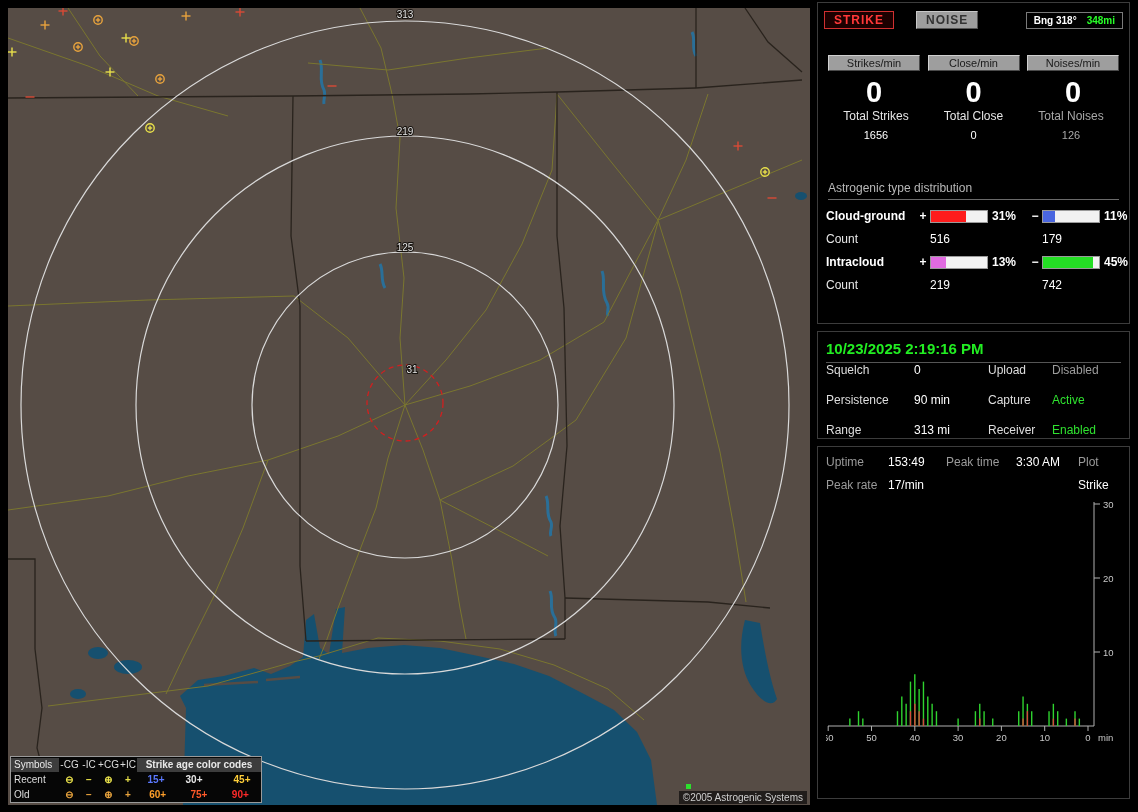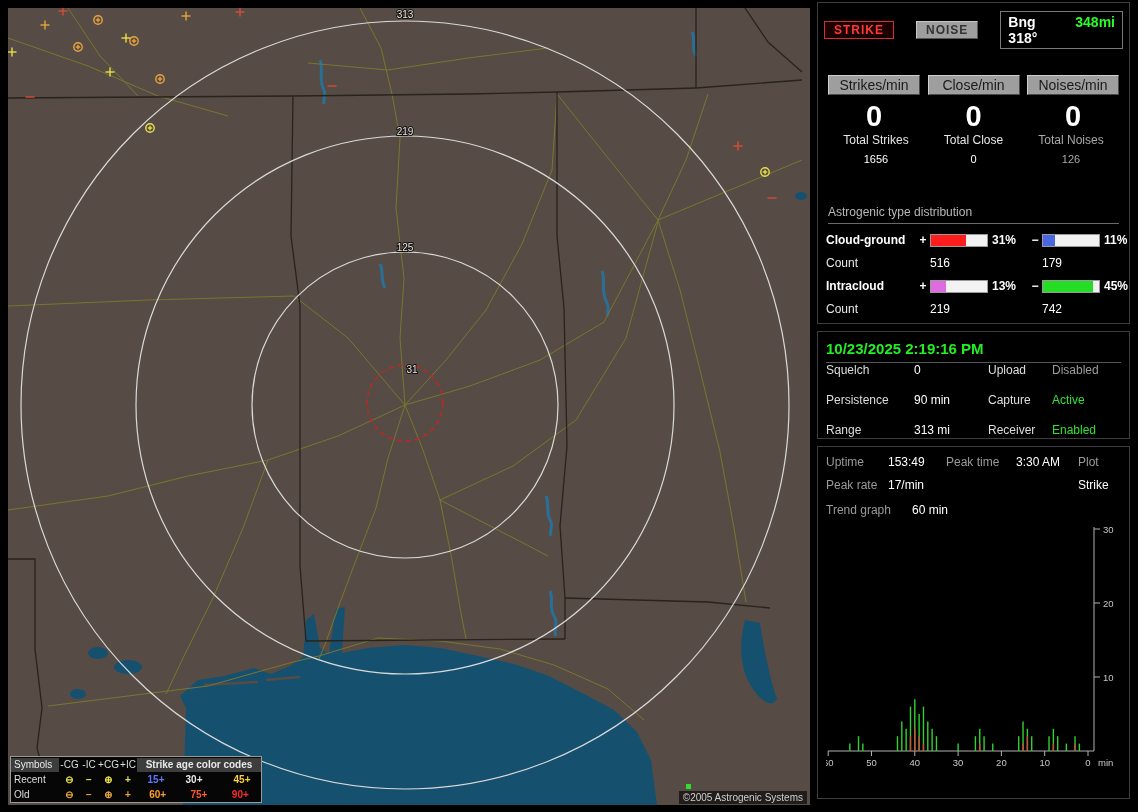--- a/index.html
+++ b/index.html
@@ -27,26 +27,26 @@
     gap:7px;color:#ddd;font-size:12px;}
   .section{background:#000;border:1px solid #3c3c3c;box-sizing:border-box;}
   .sec-top{height:322px;}
   .sec-mid{height:108px;padding:8px;}
   .sec-bot{flex:1;padding:8px 4px 0 8px;}
   .btn-row{display:flex;align-items:center;padding:8px 6px 0 6px;gap:22px;}
   .btn{font-weight:bold;font-size:12px;padding:1px 9px;letter-spacing:1px;cursor:default;}
   .btn-strike{border:1px solid #d03030;color:#ff3838;background:#1c0000;}
   .btn-noise{border:1px solid #c8c8c8;border-right-color:#555;border-bottom-color:#555;background:#9e9e9e;color:#333;}
   .bng-box{margin-left:auto;border:1px solid #7a7a7a;background:#000;padding:2px 7px;font-weight:bold;
-    display:flex;gap:10px;font-size:14px;}
+    display:flex;gap:10px;font-size:10px;}
   .bng-box .b{color:#fff;} .bng-box .g{color:#28ff28;}
   .rate-row,.totals-row{display:flex;justify-content:space-between;padding:0 10px;}
   .rate-row{margin-top:26px;}
   .rate-col{width:92px;text-align:center;}
-  .rate-hdr{background:#9e9e9e;color:#1a1a1a;font-size:14px;padding:1px 0;border:1px solid #d0d0d0;
+  .rate-hdr{background:#9e9e9e;color:#1a1a1a;font-size:11px;padding:1px 0;border:1px solid #d0d0d0;
     border-right-color:#4a4a4a;border-bottom-color:#4a4a4a;}
   .rate-val{color:#fff;font-size:29px;font-weight:bold;margin-top:5px;}
   .totals-row{}
   .total-col{width:96px;text-align:center;}
   .total-lbl{color:#e6e6e6;font-size:12px;}
   .total-val{color:#fff;margin-top:6px;font-size:11px;}
   .total-col.dim .total-lbl,.total-col.dim .total-val{color:#a8a8a8;}
   .dist-title{margin:40px 10px 0;color:#b8b8b8;border-bottom:1px solid #6a6a6a;padding-bottom:4px;}
   .dist-block{margin-top:9px;}
   .dist-grid{display:grid;grid-template-columns:90px 14px 58px 40px 14px 58px 30px;align-items:center;
@@ -340,24 +340,20 @@
       <span class="sg-v">153:49</span>
       <span class="sg-l">Peak time</span>
       <span class="sg-v">3:30 AM</span>
       <span class="sg-l">Plot</span>
 
       <span class="sg-l">Peak rate</span>
       <span class="sg-v">17/min</span>
       <span></span>
         <span></span>
       <span class="sg-v">Strike</span>
-    </div>
-    <div class="trend-row">
-      <span class="sg-l">Trend graph</span>
-      <span class="sg-v">60 min</span>
     </div>
     <svg id="trend-plot" width="299" height="250" viewBox="0 0 299 250">
       <path d="M2,228 H268 M268,228 V4" stroke="#b0b0b0" stroke-width="1" fill="none"></path>
     <line x1="23.849999999999994" x2="23.849999999999994" y1="228" y2="220.6" stroke="#2fd32f" stroke-width="1.4"></line>
         <line x1="32.50999999999999" x2="32.50999999999999" y1="228" y2="213.2" stroke="#2fd32f" stroke-width="1.4"></line>
         <line x1="36.84" x2="36.84" y1="228" y2="220.6" stroke="#2fd32f" stroke-width="1.4"></line>
         <line x1="71.47999999999999" x2="71.47999999999999" y1="228" y2="213.2" stroke="#2fd32f" stroke-width="1.4"></line>
         <line x1="75.81" x2="75.81" y1="228" y2="198.4" stroke="#2fd32f" stroke-width="1.4"></line>
         <line x1="80.13999999999999" x2="80.13999999999999" y1="228" y2="205.8" stroke="#2fd32f" stroke-width="1.4"></line>
         <line x1="84.47" x2="84.47" y1="228" y2="183.6" stroke="#2fd32f" stroke-width="1.4"></line>

